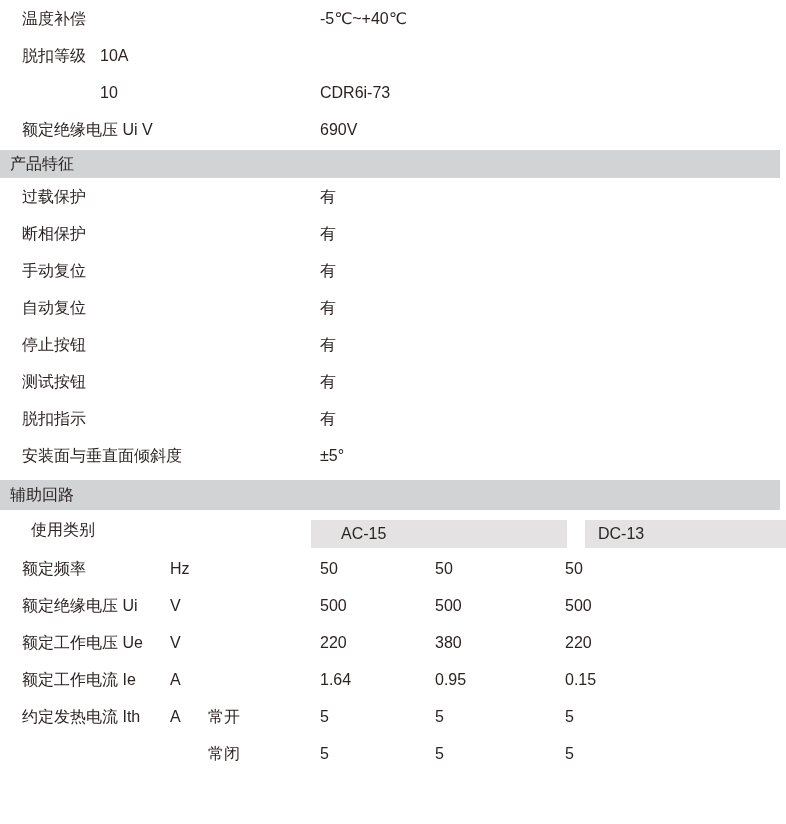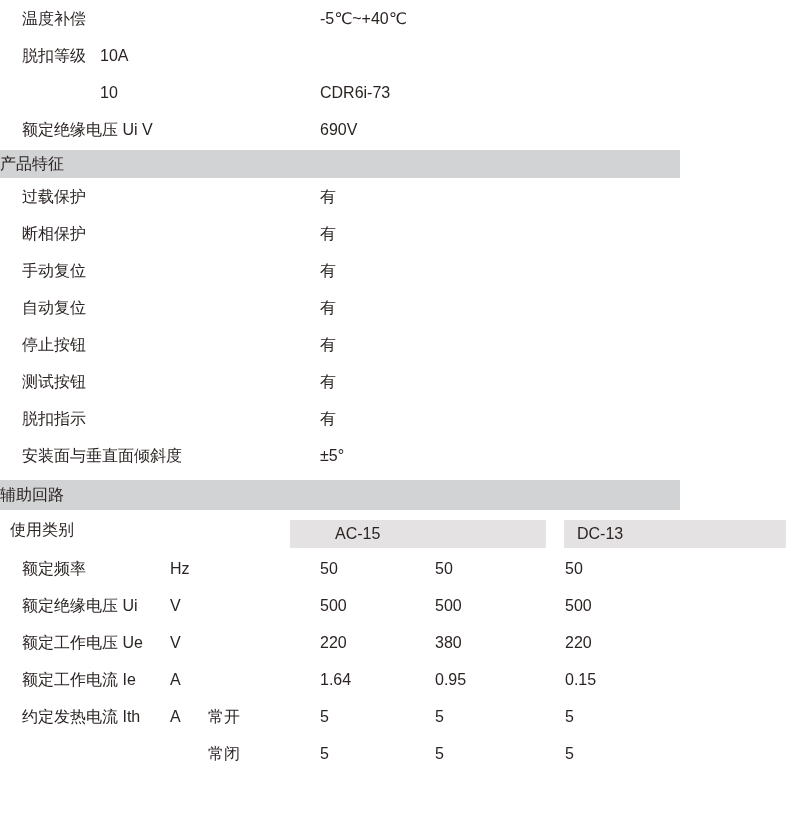--- a/index.html
+++ b/index.html
@@ -20,34 +20,34 @@
   .row{position:relative;height:37px;}
   .row span{position:absolute;top:0;line-height:37px;white-space:nowrap;}
   .l{left:22px;}
   .s1{left:100px;}
   .u{left:170px;}
   .s2{left:208px;}
   .v1{left:320px;}
   .v2{left:435px;}
   .v3{left:565px;}
   .bar{
-    width:680px;height:28px;line-height:28px;
+    width:780px;height:28px;line-height:28px;
     background:var(--bar-bg);
-    box-sizing:border-box;
+    padding-left:10px;box-sizing:border-box;
     white-space:nowrap;
   }
   .bar1{margin-top:2px;}
   .bar2{margin-top:6px;height:30px;line-height:30px;}
-  .catrow{position:relative;height:40px;}
+  .catrow{position:relative;height:40px;margin-left:21px;}
   .catrow .cat-label{position:absolute;left:10px;top:0;line-height:40px;}
   .cat-cell{
     position:absolute;top:10px;height:28px;line-height:28px;
     background:var(--cell-bg);box-sizing:border-box;white-space:nowrap;
   }
-  .cell-ac{left:290px;width:256px;padding-left:45px;}
+  .cell-ac{left:290px;width:256px;padding-left:30px;}
   .cell-dc{left:564px;width:232px;padding-left:13px;}
   .certbar{
     position:relative;margin-top:3px;width:780px;height:27px;
     background:var(--bar-bg);
   }
   .certbar span{position:absolute;top:0;line-height:27px;white-space:nowrap;}
 </style>
 </head>
 <body>
 

